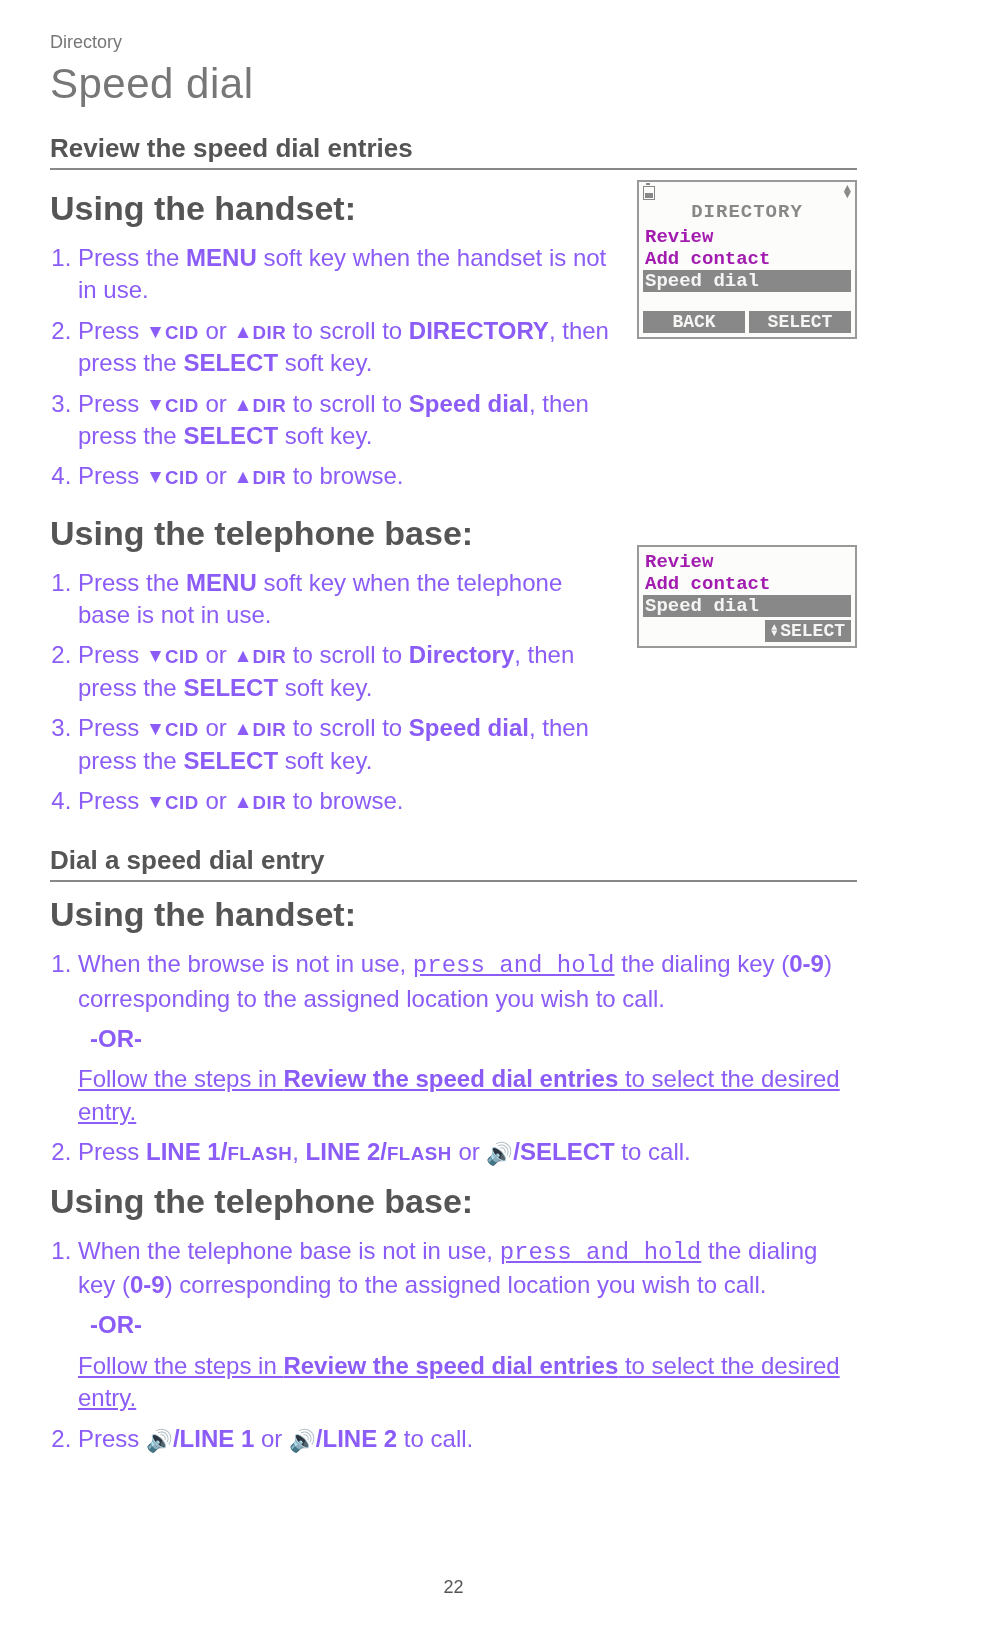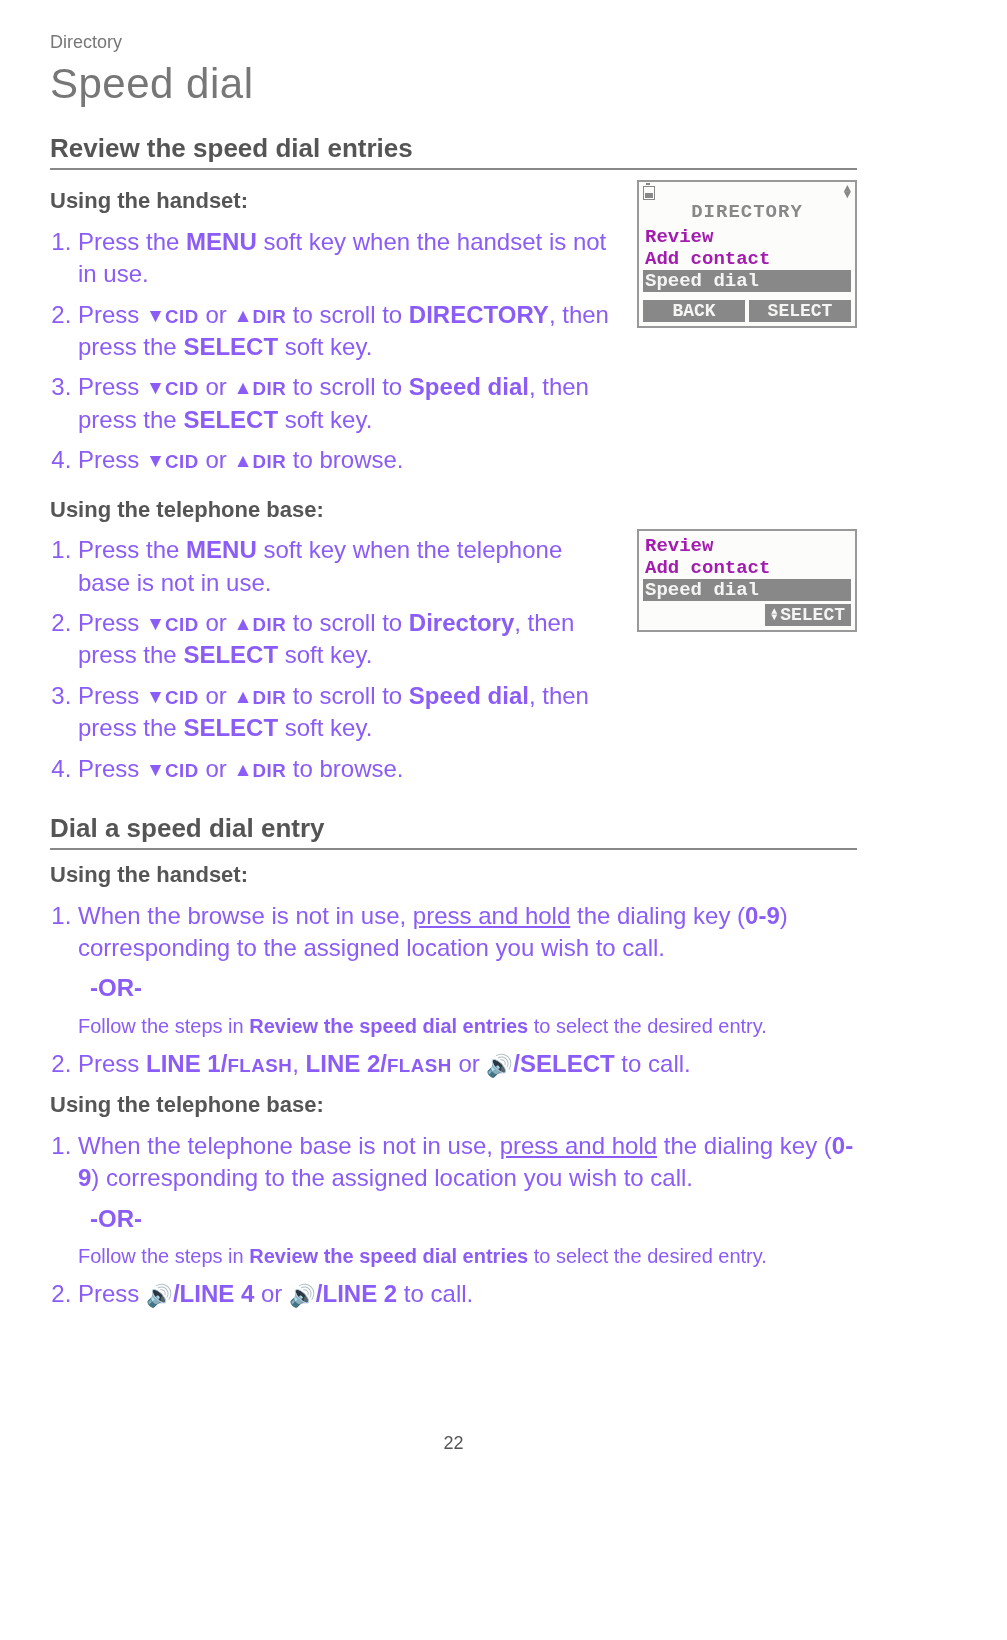--- a/index.html
+++ b/index.html
@@ -26,21 +26,21 @@
   .section-heading {
     font-size: 26px;
     font-weight: bold;
     color: #555;
     border-bottom: 2px solid #888;
     padding-bottom: 2px;
     margin-bottom: 6px;
     margin-top: 18px;
   }
   .sub-heading {
-    font-size: 22px;
+    font-size: 34px;
     font-weight: bold;
     color: #555;
     margin-top: 10px;
     margin-bottom: 10px;
   }
   ol {
     padding-left: 28px;
     margin-top: 8px;
     margin-bottom: 8px;
   }
@@ -49,24 +49,25 @@
     color: #8b5cf6;
     margin-bottom: 8px;
     line-height: 1.35;
   }
   .bold { font-weight: bold; }
   .smcap { font-weight: bold; font-size: 0.78em; letter-spacing: 0.5px;}
   .arrow { font-size: 0.8em; display:inline-block; vertical-align: 1px;}
   .indent-block {
     margin-left: 0;
     margin-top: 4px;
-    font-size: 20px;
+    font-size: 24px;
+    text-decoration: underline;
   }
   .or-line { font-weight: bold; margin: 8px 12px; }
-  .underline { text-decoration: underline; }
+  .underline { text-decoration: underline; font-family: Liberation Mono, monospace; }
   .row { display: flex; gap: 18px; align-items: flex-start; }
   .row .text-col { flex: 1; }
   .lcd {
     border: 2px solid #999;
     width: 220px;
     flex-shrink: 0;
     font-family: 'Courier New', monospace;
     background: #fcfcfb;
     box-sizing: border-box;
     padding: 4px 4px 4px 4px;
@@ -96,21 +97,21 @@
     height: 22px;
     line-height: 22px;
   }
   .lcd-line.sel {
     background: #888;
     color: #f5f5f4;
   }
   .lcd-soft {
     display:flex;
     gap:4px;
-    margin-top:8px;
+    margin-top:19px;
   }
   .lcd-soft .btn {
     flex:1;
     background:#888;
     color:#f5f5f4;
     font-size:18px;
     text-align:center;
     font-family: 'Courier New', monospace;
     font-weight: bold;
     padding:0;
@@ -283,17 +284,17 @@
 <div class="sub-heading">Using the telephone base:</div>
 <ol>
   <li>
     <span>When the telephone base is not in use, </span><span class="underline">press and hold</span><span> the dialing key (</span><span class="bold">0-9</span><span>) corresponding to the assigned location you wish to call.</span>
     <div class="or-line">-OR-</div>
     <div class="indent-block">
       <span>Follow the steps in </span><span class="bold">Review the speed dial entries</span><span> to select the desired entry.</span>
     </div>
   </li>
   <li>
-    <span>Press </span><span class="speaker-icon">🔊</span><span class="bold">/LINE 4</span><span> or </span><span class="speaker-icon">🔊</span><span class="bold">/LINE 2</span><span> to call.</span>
+    <span>Press </span><span class="speaker-icon">🔊</span><span class="bold">/LINE 1</span><span> or </span><span class="speaker-icon">🔊</span><span class="bold">/LINE 2</span><span> to call.</span>
   </li>
 </ol>
 
 <div class="page-number">22</div>
 
 </body></html>

